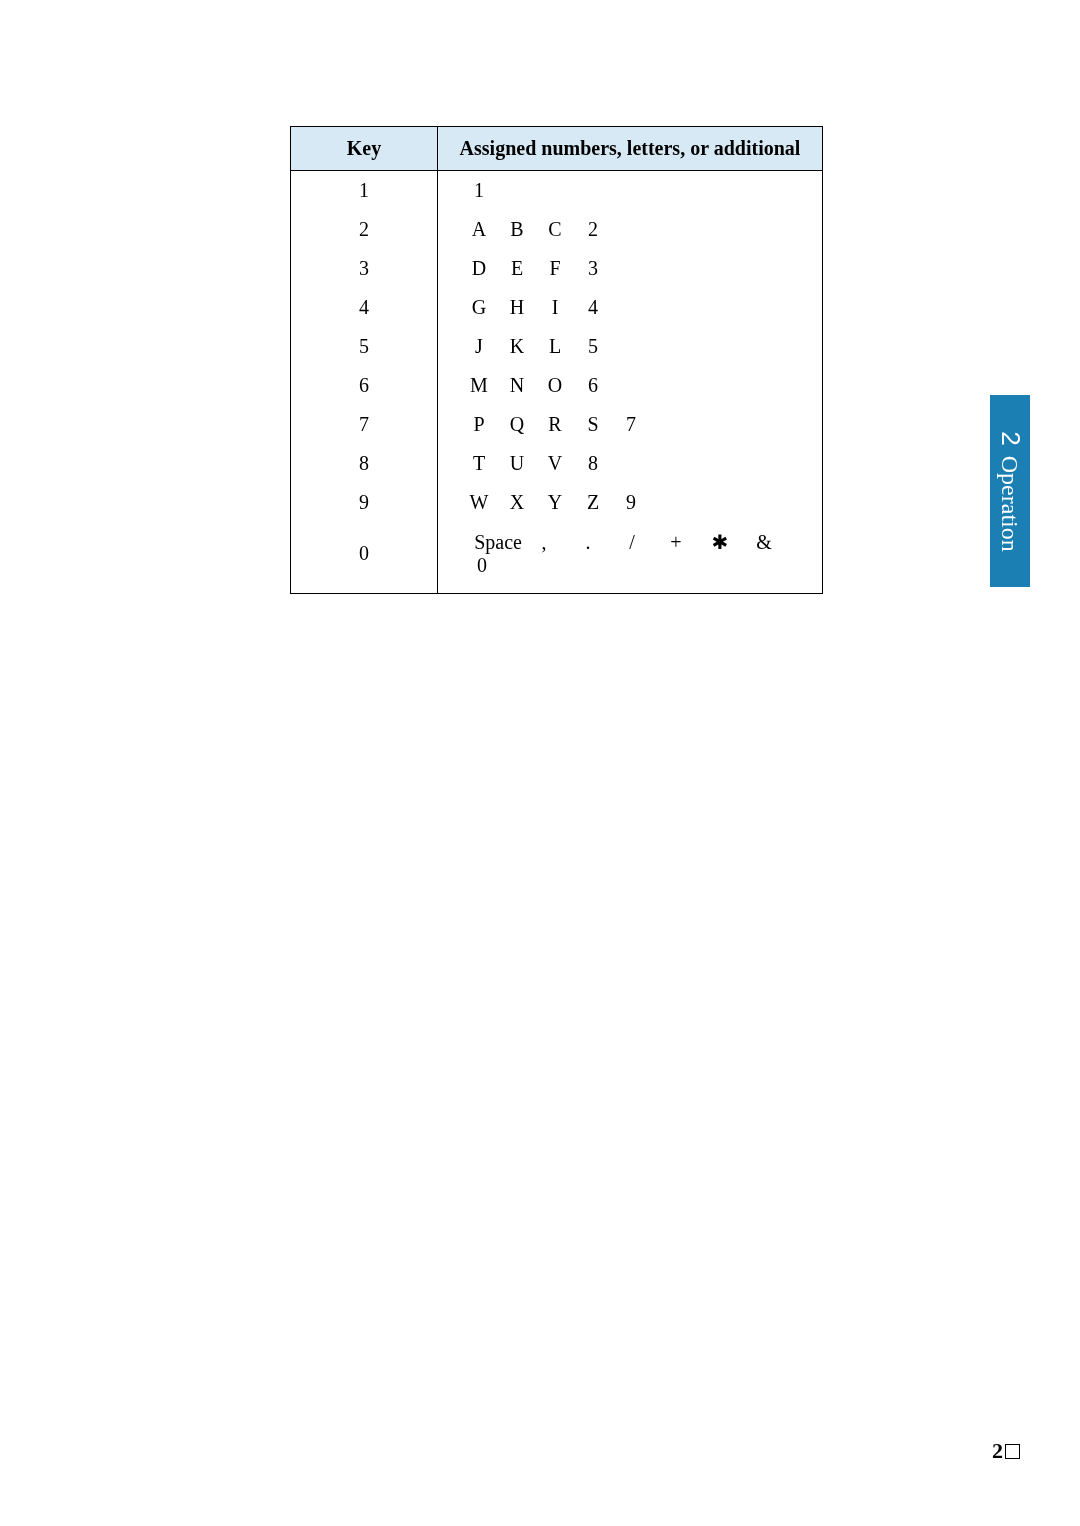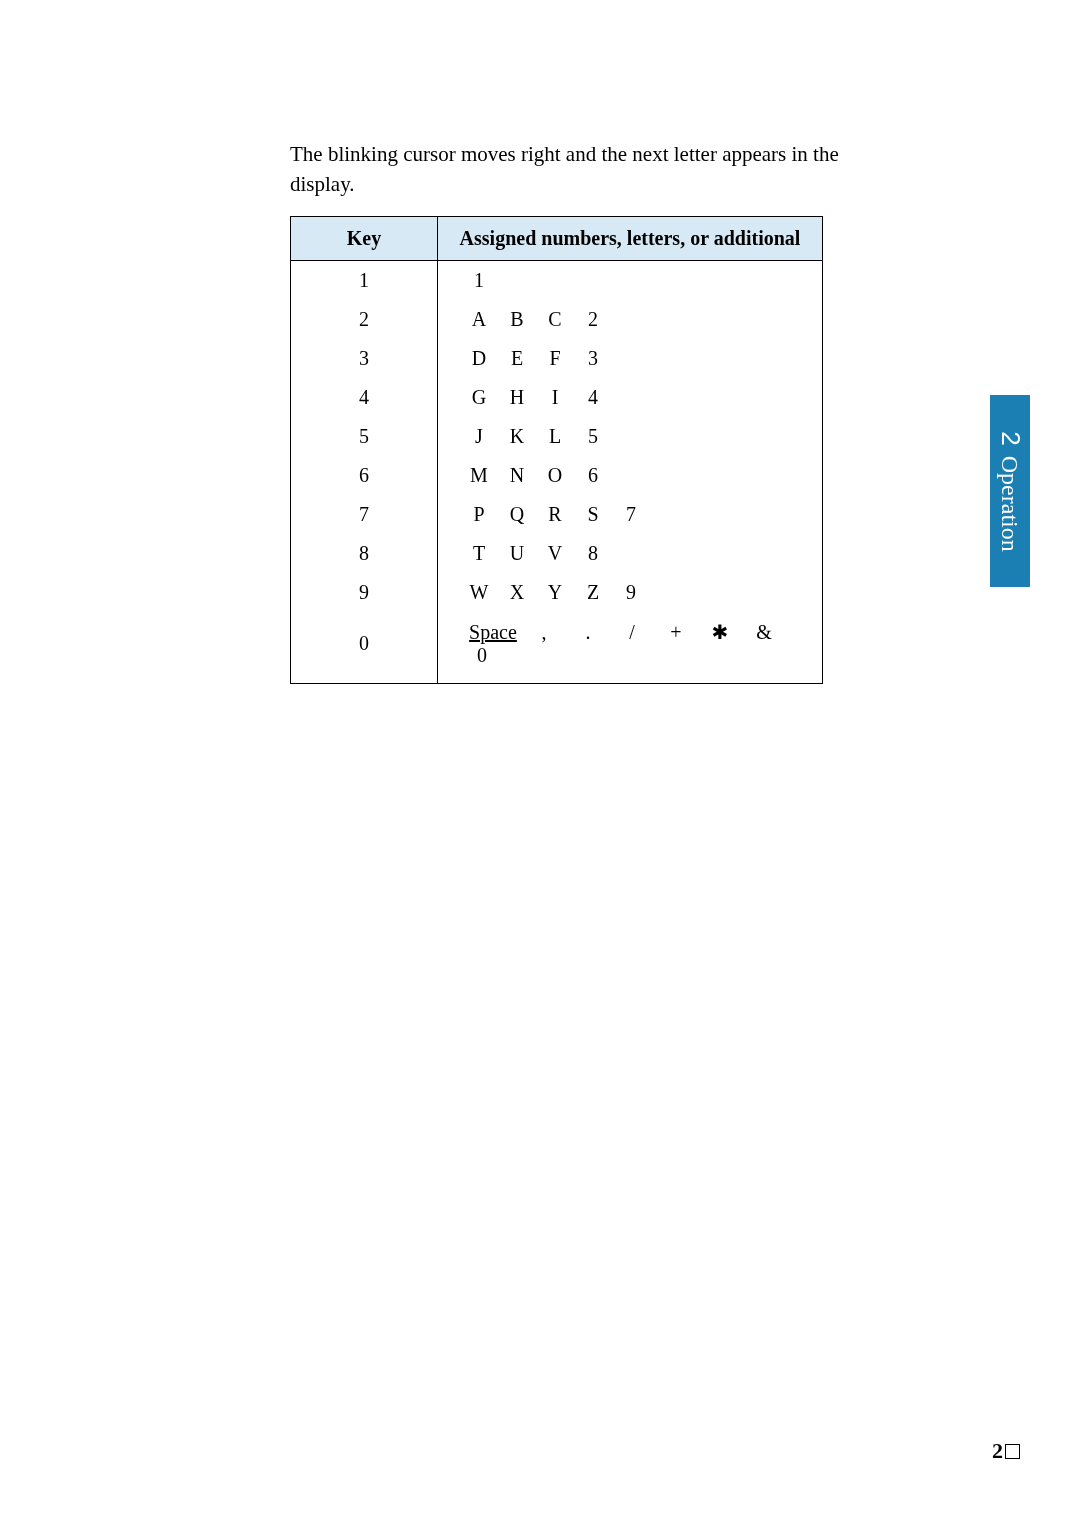--- a/index.html
+++ b/index.html
@@ -111,21 +111,21 @@
   }
   .kp-table tr.last td {
     border-bottom: 1px solid #000;
     padding-bottom: 16px;
   }
   .char {
     display: inline-block;
     width: 38px;
     text-align: center;
   }
-  .char.wide { width: 58px; text-align: center; padding-left: 4px; text-decoration: underline; }
+  .char.wide { width: 58px; text-align: right; padding-left: 4px; }
   .char.w2 { width: 44px; }
   
   .side-tab {
     position: absolute;
     right: 50px;
     top: 395px;
     width: 40px;
     height: 192px;
     background: #1c7fb3;
     color: #ffffff;
@@ -163,21 +163,20 @@
   }
 </style>
 </head>
 <body>
 
 <div class="page">
 
   <div class="content">
 
     <div class="step">
-      <div class="body-text">The blinking cursor moves right and the next letter appears in the display.</div>
 
     </div>
 
 
 
     <table class="kp-table">
       <thead>
         <tr>
           <th class="key-col">Key</th>
           <th>Assigned numbers, letters, or additional</th>

